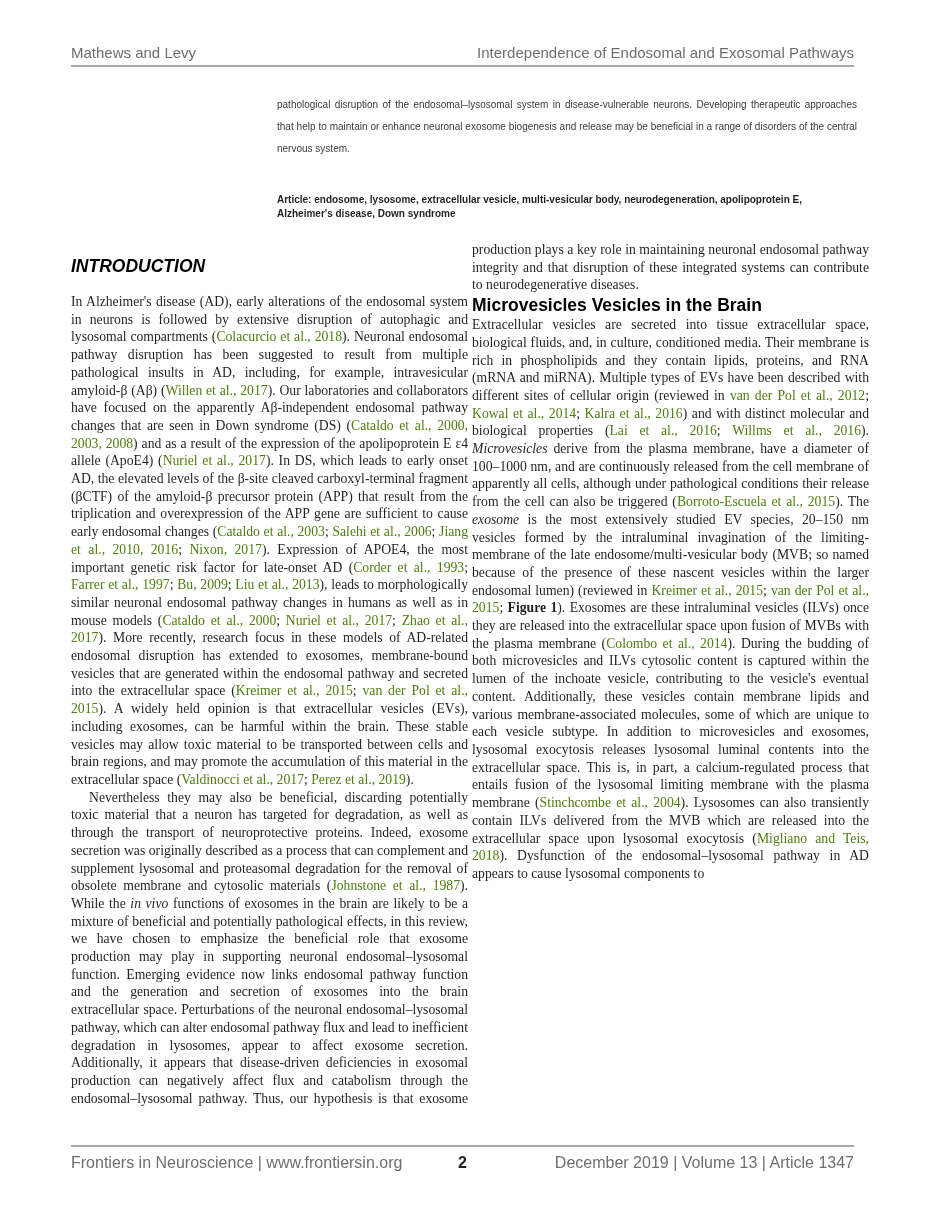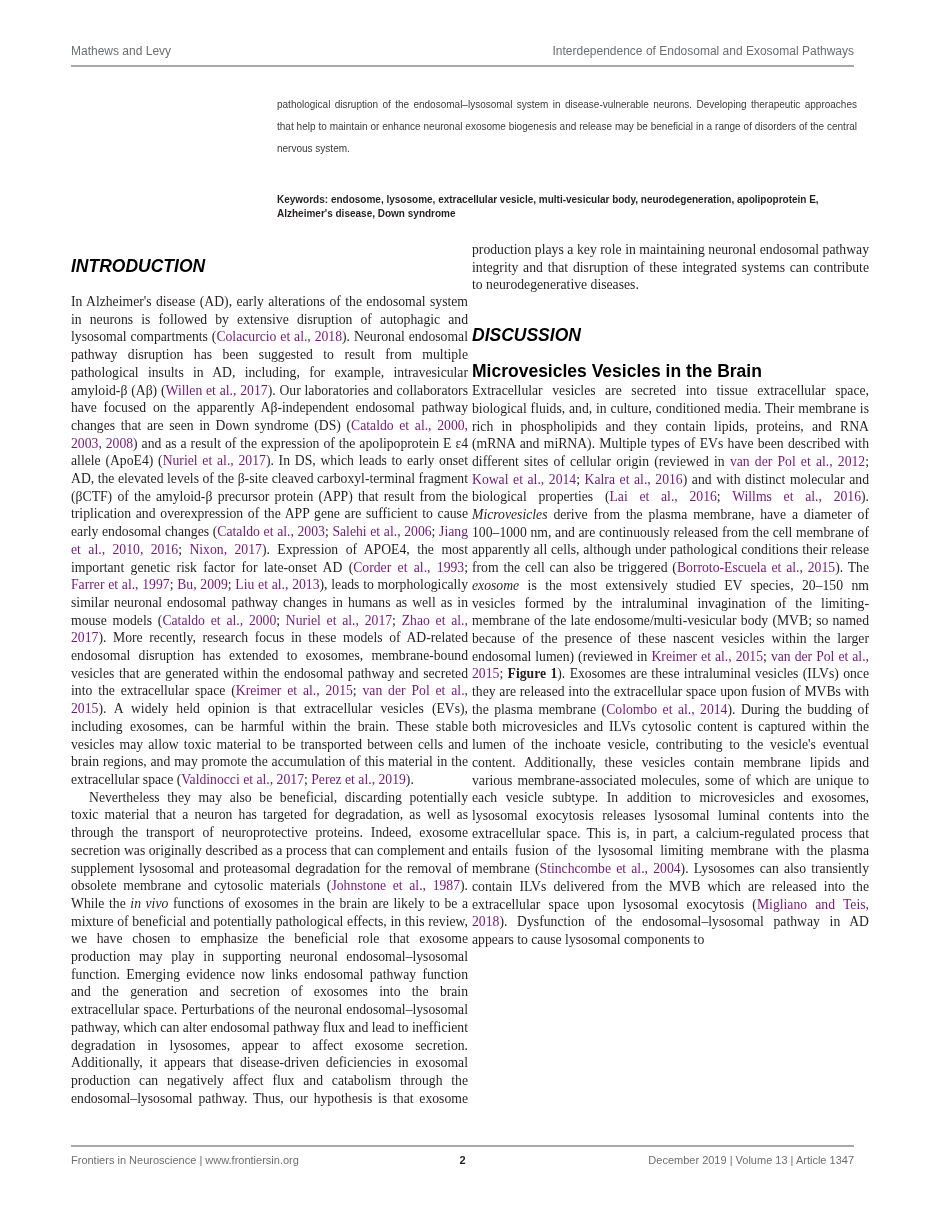--- a/index.html
+++ b/index.html
@@ -1,18 +1,18 @@
 <!DOCTYPE html>
 <html><head>
 <meta charset="utf-8">
 <style>
   html, body { margin: 0; padding: 0; background: #ffffff; }
   body { width: 925px; height: 1212px; position: relative; overflow: hidden; color: #231f20; }
   .running-head { position: absolute; top: 44px; left: 71px; right: 71px; height: 16px;
-    font-family: "Liberation Sans", sans-serif; font-size: 12px; color: #6d6e71; }
+    font-family: "Liberation Sans", sans-serif; font-size: 15px; color: #6d6e71; }
   .running-head .left { position: absolute; left: 0; top: 0; }
   .running-head .right { position: absolute; right: 0; top: 0; }
   .rule { position: absolute; left: 71px; right: 71px; height: 2px; background: #a7a9ac; }
   .rule.top { top: 65px; }
   .rule.bottom { top: 1145px; }
   .abstract { position: absolute; left: 277px; width: 580px; top: 94px;
     font-family: "Liberation Sans", sans-serif; font-size: 10px; line-height: 22px; color: #3a3a3a;
     text-align: justify; }
   .abstract p { margin: 0; }
   .keywords { position: absolute; left: 277px; width: 580px; top: 193px;
@@ -20,61 +20,60 @@
   .col { position: absolute; top: 255px; width: 397px;
     font-family: "Liberation Serif", serif; font-size: 13.7px; line-height: 17.7px; color: #231f20; }
   .col.left { left: 71px; }
   .col.right { left: 472px; top: 241px; }
   .col p { margin: 0; text-align: justify; }
   .col p.indent { text-indent: 18px; }
   h2 { font-family: "Liberation Sans", sans-serif; font-size: 17.5px; font-weight: bold; margin: 0; color: #000; line-height: 22px; font-style: italic; }
   h3 { font-family: "Liberation Sans", sans-serif; font-size: 17.5px; font-weight: bold; margin: 0; color: #000; line-height: 22px; }
   .h-intro { margin-bottom: 16px !important; }
   .h-disc { margin-top: 30px; margin-bottom: 14px; }
-  .cite { color: #701a75; }
+  .cite { color: #4d7c0f; }
   .fig { font-weight: bold; }
   .footer { position: absolute; top: 1154px; left: 71px; right: 71px; height: 16px;
-    font-family: "Liberation Sans", sans-serif; font-size: 11px; color: #6d6e71; }
+    font-family: "Liberation Sans", sans-serif; font-size: 16px; color: #6d6e71; }
   .footer .left { position: absolute; left: 0; }
   .footer .center { position: absolute; left: 50%; transform: translateX(-50%); font-weight: bold; color: #231f20; }
   .footer .right { position: absolute; right: 0; }
   a.cite { text-decoration: none; }
 </style>
 </head>
 <body>
 
 <div class="running-head">
   <span class="left">Mathews and Levy</span>
   <span class="right">Interdependence of Endosomal and Exosomal Pathways</span>
 </div>
 <div class="rule top"></div>
 
 <div class="abstract">
   <p>pathological disruption of the endosomal–lysosomal system in disease-vulnerable neurons. Developing therapeutic approaches that help to maintain or enhance neuronal exosome biogenesis and release may be beneficial in a range of disorders of the central nervous system.</p>
 </div>
 
 <div class="keywords">
-  <span>Keywords:</span><span> endosome, lysosome, extracellular vesicle, multi-vesicular body, neurodegeneration, apolipoprotein E, Alzheimer's disease, Down syndrome</span>
+  <span>Article:</span><span> endosome, lysosome, extracellular vesicle, multi-vesicular body, neurodegeneration, apolipoprotein E, Alzheimer's disease, Down syndrome</span>
 </div>
 
 <div class="col left">
   <h2 class="h-intro" style="margin-bottom:16px">INTRODUCTION</h2>
   <p>
     <span>In Alzheimer's disease (AD), early alterations of the endosomal system in neurons is followed by extensive disruption of autophagic and lysosomal compartments (</span><a class="cite">Colacurcio et al., 2018</a><span>). Neuronal endosomal pathway disruption has been suggested to result from multiple pathological insults in AD, including, for example, intravesicular amyloid-β (Aβ) (</span><a class="cite">Willen et al., 2017</a><span>). Our laboratories and collaborators have focused on the apparently Aβ-independent endosomal pathway changes that are seen in Down syndrome (DS) (</span><a class="cite">Cataldo et al., 2000, 2003, 2008</a><span>) and as a result of the expression of the apolipoprotein E ε4 allele (ApoE4) (</span><a class="cite">Nuriel et al., 2017</a><span>). In DS, which leads to early onset AD, the elevated levels of the β-site cleaved carboxyl-terminal fragment (βCTF) of the amyloid-β precursor protein (APP) that result from the triplication and overexpression of the APP gene are sufficient to cause early endosomal changes (</span><a class="cite">Cataldo et al., 2003</a><span>; </span><a class="cite">Salehi et al., 2006</a><span>; </span><a class="cite">Jiang et al., 2010, 2016</a><span>; </span><a class="cite">Nixon, 2017</a><span>). Expression of APOE4, the most important genetic risk factor for late-onset AD (</span><a class="cite">Corder et al., 1993</a><span>; </span><a class="cite">Farrer et al., 1997</a><span>; </span><a class="cite">Bu, 2009</a><span>; </span><a class="cite">Liu et al., 2013</a><span>), leads to morphologically similar neuronal endosomal pathway changes in humans as well as in mouse models (</span><a class="cite">Cataldo et al., 2000</a><span>; </span><a class="cite">Nuriel et al., 2017</a><span>; </span><a class="cite">Zhao et al., 2017</a><span>). More recently, research focus in these models of AD-related endosomal disruption has extended to exosomes, membrane-bound vesicles that are generated within the endosomal pathway and secreted into the extracellular space (</span><a class="cite">Kreimer et al., 2015</a><span>; </span><a class="cite">van der Pol et al., 2015</a><span>). A widely held opinion is that extracellular vesicles (EVs), including exosomes, can be harmful within the brain. These stable vesicles may allow toxic material to be transported between cells and brain regions, and may promote the accumulation of this material in the extracellular space (</span><a class="cite">Valdinocci et al., 2017</a><span>; </span><a class="cite">Perez et al., 2019</a><span>).</span>
   </p>
   <p class="indent" style="text-align-last: justify;">
     <span>Nevertheless they may also be beneficial, discarding potentially toxic material that a neuron has targeted for degradation, as well as through the transport of neuroprotective proteins. Indeed, exosome secretion was originally described as a process that can complement and supplement lysosomal and proteasomal degradation for the removal of obsolete membrane and cytosolic materials (</span><a class="cite">Johnstone et al., 1987</a><span>). While the </span><em>in vivo</em><span> functions of exosomes in the brain are likely to be a mixture of beneficial and potentially pathological effects, in this review, we have chosen to emphasize the beneficial role that exosome production may play in supporting neuronal endosomal–lysosomal function. Emerging evidence now links endosomal pathway function and the generation and secretion of exosomes into the brain extracellular space. Perturbations of the neuronal endosomal–lysosomal pathway, which can alter endosomal pathway flux and lead to inefficient degradation in lysosomes, appear to affect exosome secretion. Additionally, it appears that disease-driven deficiencies in exosomal production can negatively affect flux and catabolism through the endosomal–lysosomal pathway. Thus, our hypothesis is that exosome</span>
   </p>
 </div>
 
 <div class="col right" id="right-col">
   <div id="right-cont">
       <p>production plays a key role in maintaining neuronal endosomal pathway integrity and that disruption of these integrated systems can contribute to neurodegenerative diseases.</p>
     </div>
-  <h2 class="h-disc">DISCUSSION</h2>
   <h3>Microvesicles Vesicles in the Brain</h3>
   <p>
     <span>Extracellular vesicles are secreted into tissue extracellular space, biological fluids, and, in culture, conditioned media. Their membrane is rich in phospholipids and they contain lipids, proteins, and RNA (mRNA and miRNA). Multiple types of EVs have been described with different sites of cellular origin (reviewed in </span><a class="cite">van der Pol et al., 2012</a><span>; </span><a class="cite">Kowal et al., 2014</a><span>; </span><a class="cite">Kalra et al., 2016</a><span>) and with distinct molecular and biological properties (</span><a class="cite">Lai et al., 2016</a><span>; </span><a class="cite">Willms et al., 2016</a><span>). </span><em>Microvesicles</em><span> derive from the plasma membrane, have a diameter of 100–1000 nm, and are continuously released from the cell membrane of apparently all cells, although under pathological conditions their release from the cell can also be triggered (</span><a class="cite">Borroto-Escuela et al., 2015</a><span>). The </span><em>exosome</em><span> is the most extensively studied EV species, 20–150 nm vesicles formed by the intraluminal invagination of the limiting-membrane of the late endosome/multi-vesicular body (MVB; so named because of the presence of these nascent vesicles within the larger endosomal lumen) (reviewed in </span><a class="cite">Kreimer et al., 2015</a><span>; </span><a class="cite">van der Pol et al., 2015</a><span>; </span><a class="fig">Figure 1</a><span>). Exosomes are these intraluminal vesicles (ILVs) once they are released into the extracellular space upon fusion of MVBs with the plasma membrane (</span><a class="cite">Colombo et al., 2014</a><span>). During the budding of both microvesicles and ILVs cytosolic content is captured within the lumen of the inchoate vesicle, contributing to the vesicle's eventual content. Additionally, these vesicles contain membrane lipids and various membrane-associated molecules, some of which are unique to each vesicle subtype. In addition to microvesicles and exosomes, lysosomal exocytosis releases lysosomal luminal contents into the extracellular space. This is, in part, a calcium-regulated process that entails fusion of the lysosomal limiting membrane with the plasma membrane (</span><a class="cite">Stinchcombe et al., 2004</a><span>). Lysosomes can also transiently contain ILVs delivered from the MVB which are released into the extracellular space upon lysosomal exocytosis (</span><a class="cite">Migliano and Teis, 2018</a><span>). Dysfunction of the endosomal–lysosomal pathway in AD appears to cause lysosomal components to</span>
   </p>
 </div>
 
 <div class="rule bottom"></div>
 <div class="footer">
   <span class="left">Frontiers in Neuroscience | www.frontiersin.org</span>
   <span class="center">2</span>

